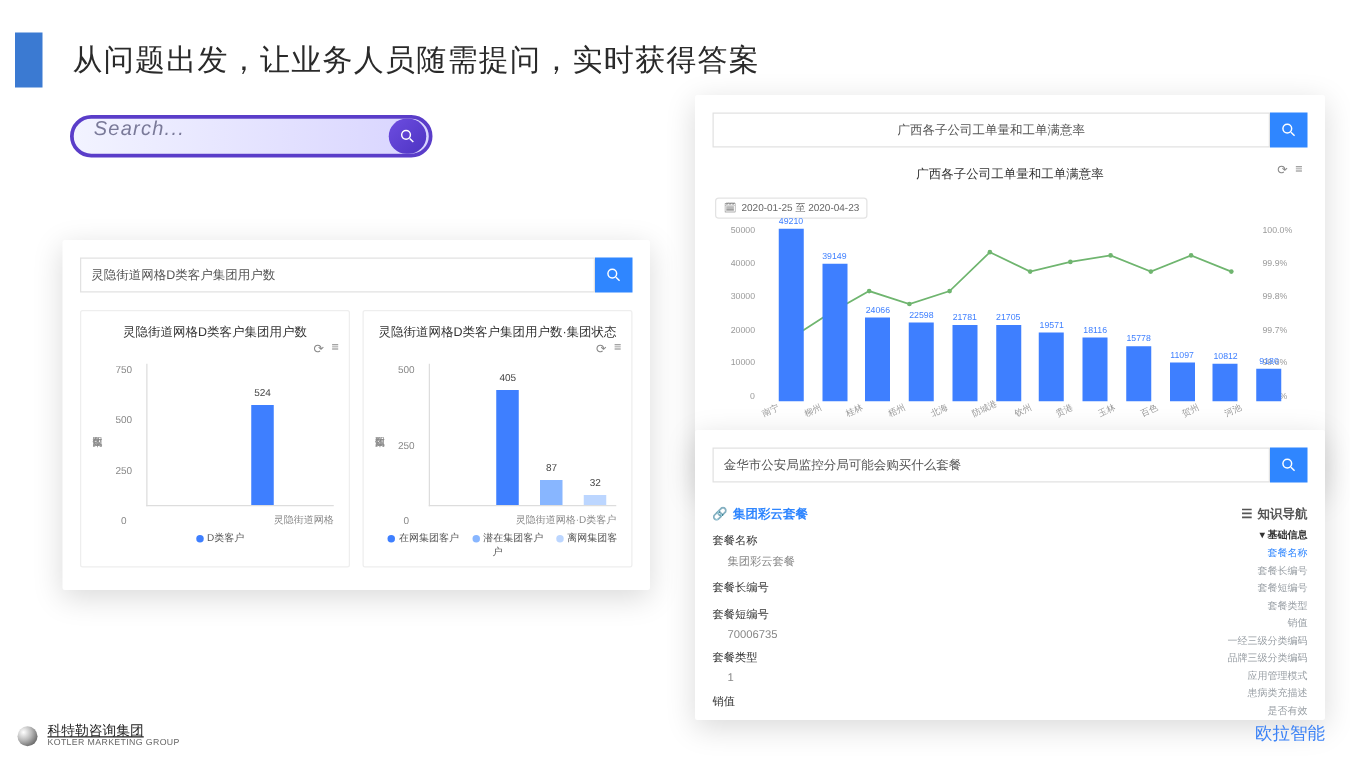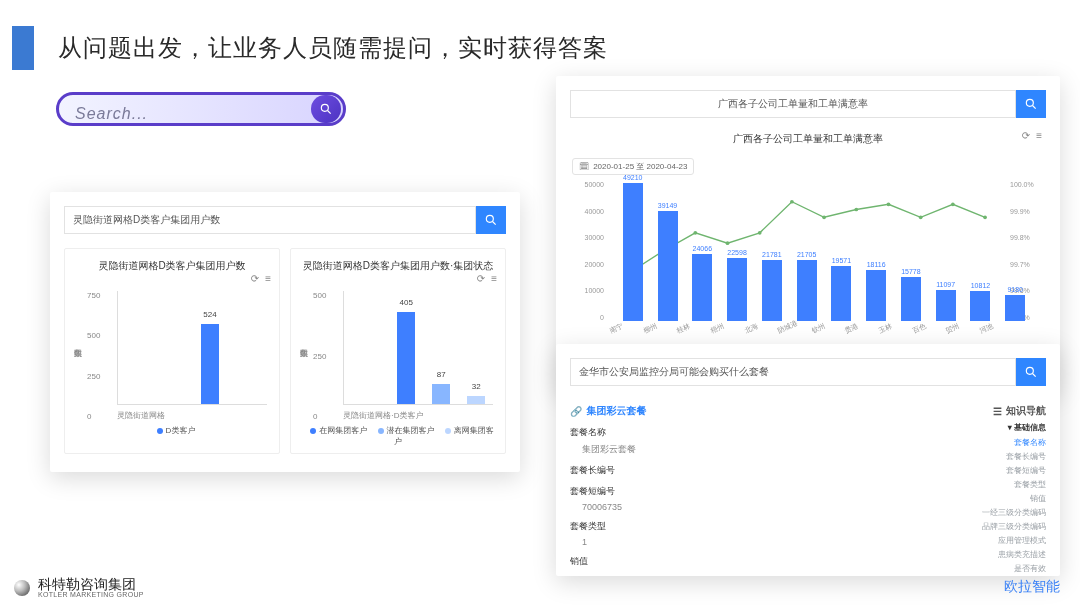--- a/index.html
+++ b/index.html
@@ -4,21 +4,21 @@
 <style>
 * { box-sizing: border-box; margin: 0; padding: 0; }
 body { width: 1080px; height: 608px; background: #fff; font-family: "Microsoft YaHei", Arial, sans-serif; color: #333; position: relative; }
 
 
 .title-row { position: absolute; top: 26px; left: 12px; display: flex; align-items: center; }
 .blue-block { width: 22px; height: 44px; background: #3b7ad2; margin-right: 24px; }
 .title-text { font-size: 24px; letter-spacing: 1px; color: #2a2a2a; }
 
 
-.search-pill { position: absolute; top: 92px; left: 56px; width: 290px; height: 34px; border: 3px solid #5a3dc9; border-radius: 18px; background: linear-gradient(90deg, #f2f3ff 0%, #d8d4ff 100%); display: flex; align-items: flex-end; padding-left: 16px; }
+.search-pill { position: absolute; top: 92px; left: 56px; width: 290px; height: 34px; border: 3px solid #5a3dc9; border-radius: 18px; background: linear-gradient(90deg, #f2f3ff 0%, #d8d4ff 100%); display: flex; align-items: flex-start; padding-left: 16px; }
 .search-pill .placeholder { color: #7a7a99; font-style: italic; font-size: 16px; letter-spacing: 1px; }
 .search-pill .mag { position: absolute; right: 2px; top: 0px; width: 30px; height: 28px; border-radius: 14px; background: linear-gradient(135deg, #6d4de0, #4d33c2); display:flex; align-items:center; justify-content:center; }
 .search-pill .mag svg { stroke: #fff; }
 
 
 .card { position: absolute; background: #fff; box-shadow: 0 6px 24px rgba(0,0,0,.15); border-radius: 2px; }
 
 
 .inner-search { display:flex; margin: 14px; }
 .inner-search input { flex:1; height: 28px; border: 1px solid #e2e2e2; font-size: 10px; padding: 0 8px; color:#555; }
@@ -26,26 +26,26 @@
 .inner-search .btn svg { stroke:#fff; }
 
 
 .panels { display:flex; gap:10px; padding: 0 14px 18px 14px; }
 .panel { flex:1; border:1px solid #eee; border-radius:2px; padding: 10px 8px 6px 8px; position:relative; }
 .panel-title { text-align:center; font-size: 10px; color:#333; margin-bottom: 6px; }
 .panel-tools { position:absolute; top:24px; right:8px; font-size:10px; color:#888; display:flex; gap:6px;}
 .panel-tools span { cursor:default;}
 
 .bar-chart { position: relative; height: 130px; margin-top: 18px; }
-.y-axis { position:absolute; left: 14px; top: 0; height: 100%; display:flex; flex-direction:column; justify-content:space-between; font-size:8px; color:#888; text-align:left; width:24px; }
+.y-axis { position:absolute; left: 14px; top: 0; height: 100%; display:flex; flex-direction:column; justify-content:space-between; font-size:8px; color:#888; text-align:center; width:24px; }
 .plot { position:absolute; left: 44px; right: 4px; top: 0; bottom: 16px; border-left:1px solid #ddd; border-bottom:1px solid #ddd; }
 .bar-group { position:absolute; bottom:0; display:flex; gap:3px; align-items:flex-end;padding-left:16px; }
 .bar { width: 18px; }
 .bar-label { position:absolute; width: 30px; text-align:center; font-size:8px; color:#444; transform: translateX(-6px); }
-.x-label { position:absolute; bottom:0; left:44px; right:4px; font-size:8px; color:#888; text-align:left; }
+.x-label { position:absolute; bottom:0; left:44px; right:4px; font-size:8px; color:#888; text-align:right; }
 .axis-name { position:absolute; left:-2px; top:40%; font-size:8px; color:#888; writing-mode:vertical-rl; }
 .legend { text-align:center; margin-top: 4px; font-size:8px; color:#555; }
 .legend .dot { display:inline-block; width:6px; height:6px; border-radius:50%; margin: 0 3px 0 8px; vertical-align:middle;}
 
 
 .rt-title { font-size: 10px; text-align: center; margin: 6px 0; }
 .rt-tools { position:absolute; top: 54px; right: 18px; font-size:10px; color:#888; display:flex; gap:6px; }
 .date-chip { display:inline-flex; align-items:center; gap:4px; border:1px solid #e3e3e3; border-radius:3px; padding: 2px 6px; font-size:8px; color:#666; margin: 6px 16px 6px 16px;}
 .combo { position:relative; margin: 0 16px; height: 170px; }
 .combo .plot-area { position:absolute; left:36px; right:36px; top:0; bottom:30px; }
@@ -67,21 +67,21 @@
 .kb-right { width:110px; font-size:8px; text-align:right; }
 .kb-right h4 { color:#555; display:flex; align-items:center; justify-content:flex-end; gap:4px; margin-bottom:4px; font-size:10px;}
 .kb-right .section-head { color:#333; font-weight:bold; margin:4px 0;text-align:right;}
 .kb-right ul{ list-style:none; }
 .kb-right li{ color:#9aa0a6; margin:3px 0;}
 .kb-right li.active{ color:#2f86ff; }
 
 
 .footer-left { position:absolute; bottom: 10px; left: 14px; display:flex; align-items:center; gap:8px; }
 .footer-logo { width:16px; height:16px; border-radius:50%; background: radial-gradient(circle at 30% 30%, #fff, #bbb 40%, #444 95%); flex-shrink:0; }
-.footer-text .cn { font-size:14px; color:#222; line-height:1;}
+.footer-text .cn { font-size:11px; color:#222; line-height:1;text-decoration:underline;}
 .footer-text .en { font-size:7px; color:#666; letter-spacing:0.3px; line-height:1;}
 .footer-right { position:absolute; bottom: 12px; right: 20px; font-size: 14px; color:#3b82f6; }
 
 svg.icon { width:14px; height:14px; fill:none; stroke-width:2; }
 </style>
 </head>
 <body>
 
 <div class="title-row">
   <div class="blue-block"></div>

